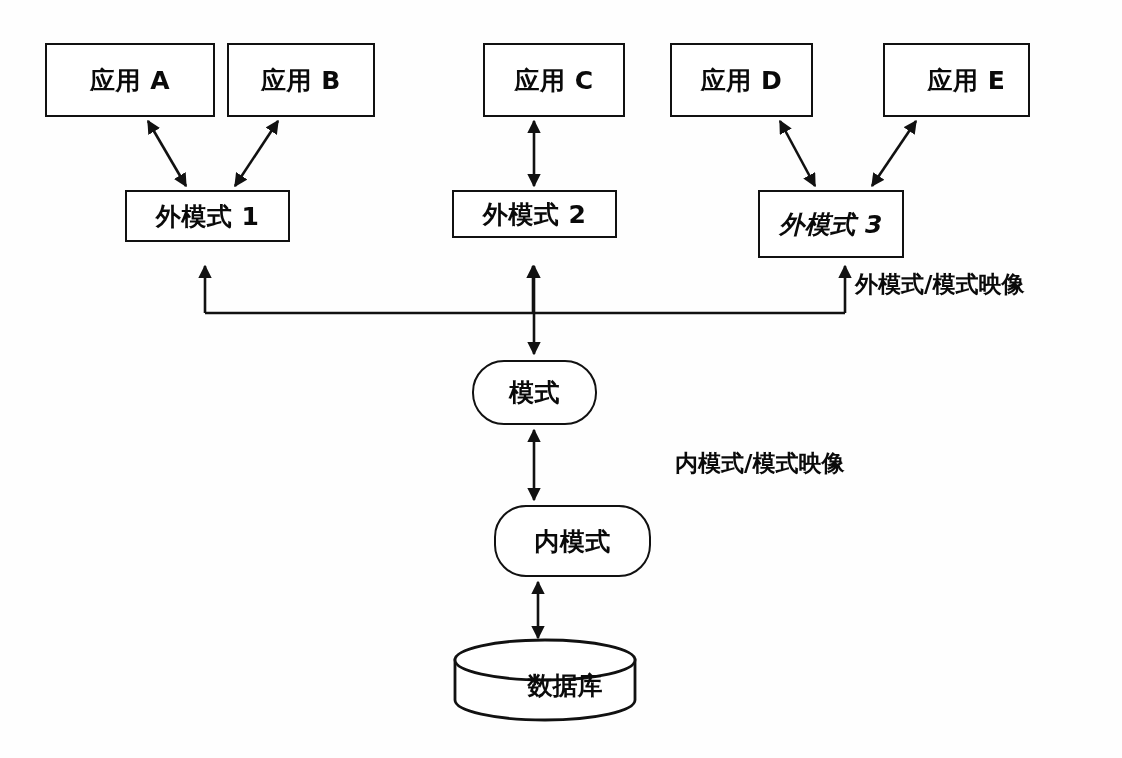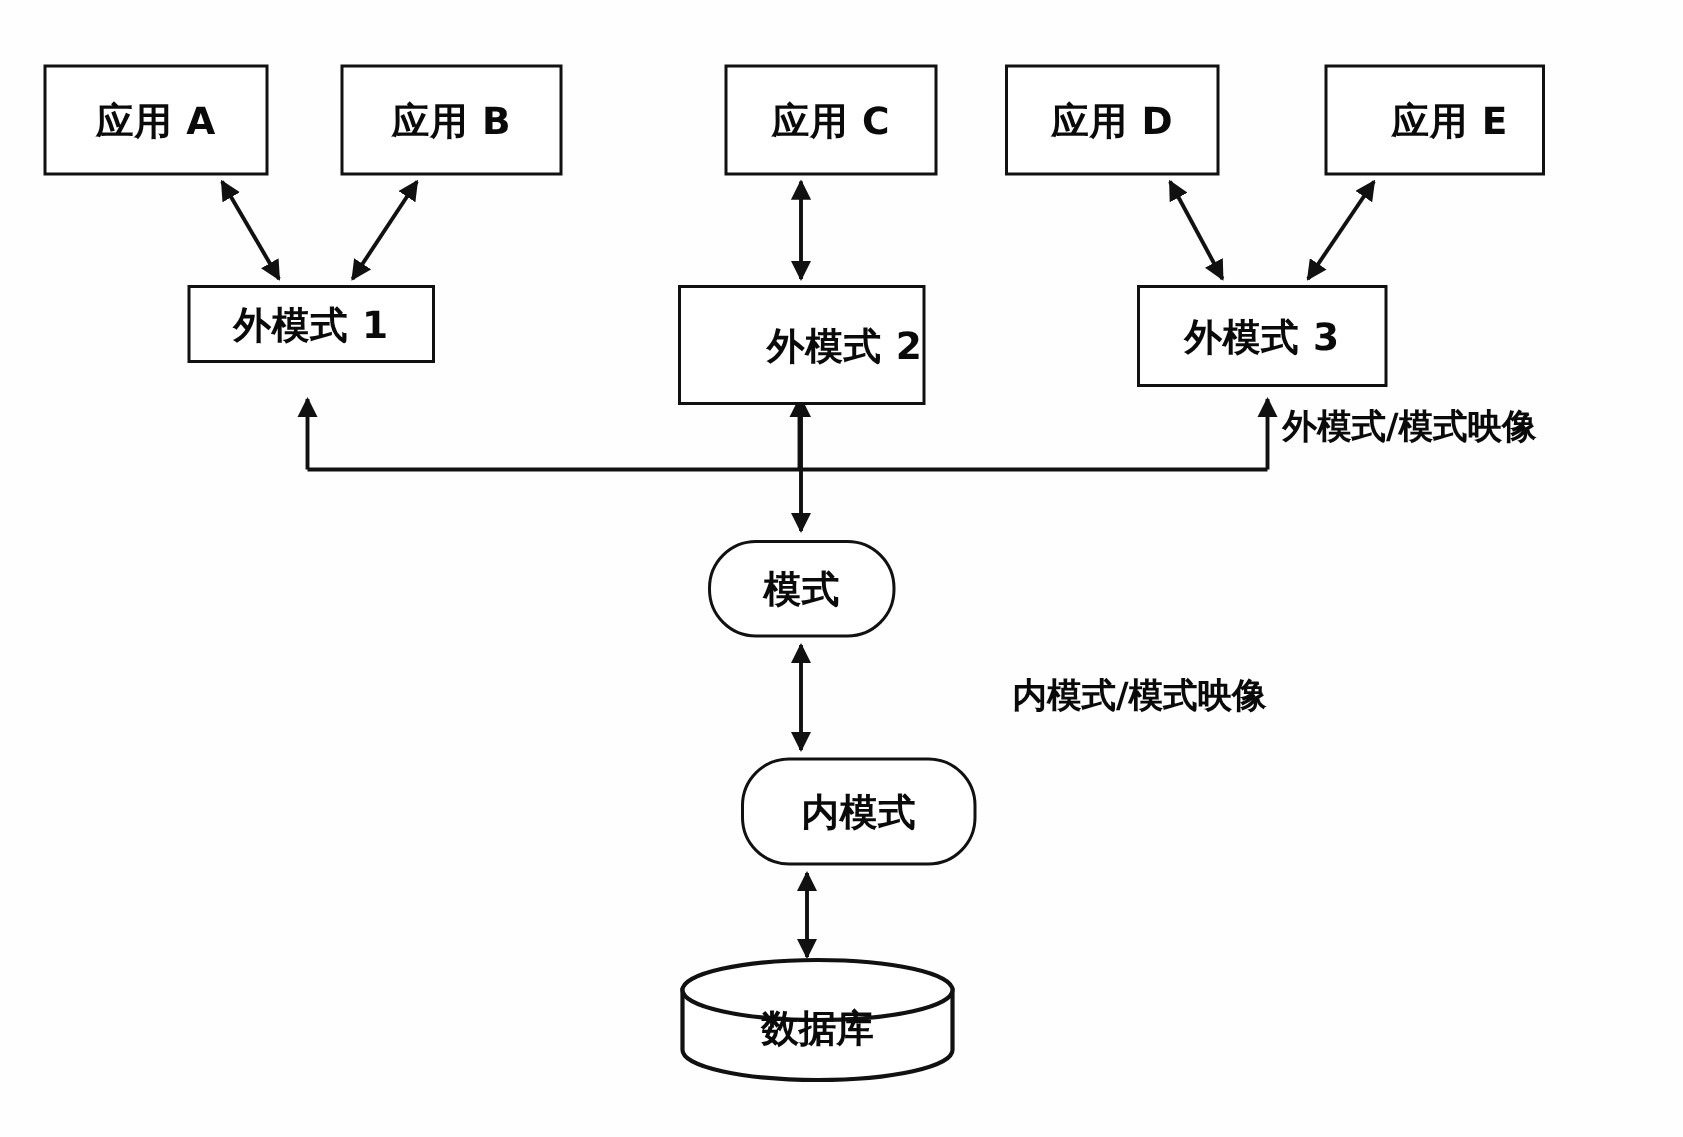--- a/index.html
+++ b/index.html
@@ -48,20 +48,21 @@
   .cyl-label {
     position: absolute;
     z-index: 4;
     color: #0a0a0a;
     font-weight: bold;
     font-size: 25px;
     white-space: nowrap;
     display: flex;
     align-items: center;
     justify-content: center;
+    margin-left: 20px;
   }
   .map-label {
     position: absolute;
     z-index: 4;
     color: #0a0a0a;
     font-weight: bold;
     font-size: 23px;
     white-space: nowrap;
   }
 </style>
@@ -97,43 +98,43 @@
       <line x1="534" y1="430" x2="534" y2="500"></line>
       <line x1="538" y1="582" x2="538" y2="638"></line>
     </g>
 
     <g>
       <path d="M 455 660 L 455 700 A 90 20 0 0 0 635 700 L 635 660 Z" fill="#ffffff" stroke="#111111" stroke-width="2.8"></path>
       <ellipse cx="545" cy="660" rx="90" ry="20" fill="#ffffff" stroke="#111111" stroke-width="2.8"></ellipse>
     </g>
   </svg>
 
-  <div class="node-box app-box" style="left:29px;  top:43px;  width:150px; height:74px;justify-content:center;">
+  <div class="node-box app-box" style="left:45px;  top:43px;  width:170px; height:74px;justify-content:center;">
     <span class="node-label">应用 A</span>
   </div>
   <div class="node-box app-box" style="left:227px; top:43px;  width:148px; height:74px;">
     <span class="node-label">应用 B</span>
   </div>
   <div class="node-box app-box" style="left:463px; top:43px;  width:142px; height:74px;margin-left:20px;">
     <span class="node-label">应用 C</span>
   </div>
   <div class="node-box app-box" style="left:670px; top:43px;  width:143px; height:74px;">
     <span class="node-label">应用 D</span>
   </div>
   <div class="node-box app-box" style="left:883px; top:43px;  width:147px; height:74px;padding-left:20px;">
     <span class="node-label">应用 E</span>
   </div>
 
   <div class="node-box ext-box" style="left:125px; top:190px; width:165px; height:52px;">
     <span class="node-label">外模式 1</span>
   </div>
-  <div class="node-box ext-box" style="left:452px; top:190px; width:165px; height:80px;justify-content:flex-end;">
+  <div class="node-box ext-box" style="left:452px; top:190px; width:165px; height:48px;">
     <span class="node-label">外模式 2</span>
   </div>
-  <div class="node-box ext-box" style="left:758px; top:190px; width:167px; height:68px;">
+  <div class="node-box ext-box" style="left:758px; top:190px; width:146px; height:68px;font-style:italic;">
     <span class="node-label">外模式 3</span>
   </div>
 
   <div class="node-box schema-box" style="left:472px; top:360px; width:125px; height:65px;">
     <span class="node-label">模式</span>
   </div>
 
   <div class="node-box schema-box" style="left:466px; top:505px; width:157px; height:72px;margin-left:28px;">
     <span class="node-label">内模式</span>
   </div>

